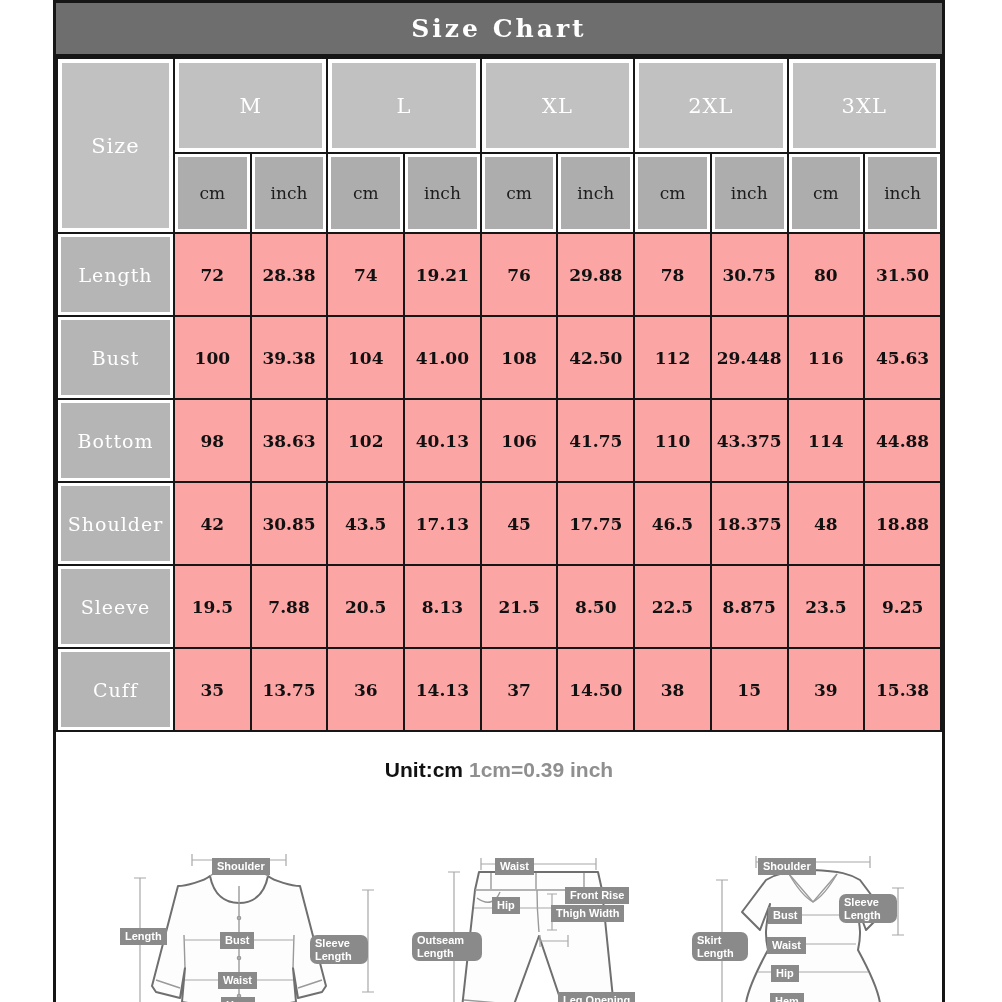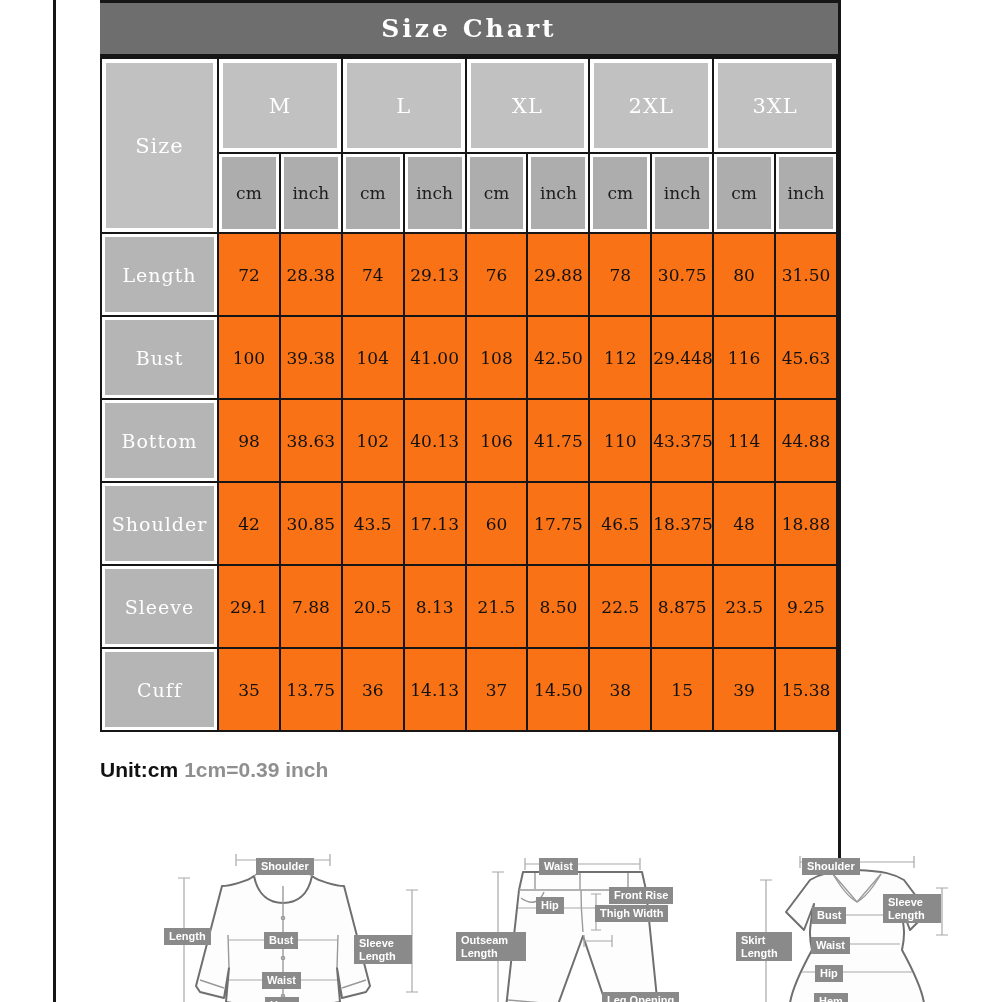--- a/index.html
+++ b/index.html
@@ -1,56 +1,56 @@
 <!DOCTYPE html>
 <html><head>
 <meta charset="utf-8">
 <style>
   html,body {margin:0; padding:0; background:#ffffff;}
   body {width:1002px; height:1002px; position:relative; font-family:"DejaVu Serif", serif;}
 
-  .frame {position:absolute; left:53px; top:0; width:788px; height:1002px;
+  .frame {position:absolute; left:53px; top:0; width:892px; height:1002px;
           border-left:3px solid #161616; border-right:3px solid #161616; box-sizing:border-box;
-          background:#ffffff;padding-left:44px;}
+          background:#ffffff;}
 
   .title-bar {height:57px; background:#6e6e6e; border-top:3px solid #161616; border-bottom:3px solid #161616;
               box-sizing:border-box; display:flex; align-items:center; justify-content:center;
               color:#ffffff; font-size:25px; letter-spacing:3px; font-weight:bold;}
 
   table.size-table {width:100%; border-collapse:collapse; table-layout:fixed;}
   .size-table th, .size-table td {border:2px solid #161616; text-align:center; vertical-align:middle;}
 
   th.size-head {background:#c1c1c1; background-clip:content-box; padding:4px;
                 color:#ffffff; font-size:21px; font-weight:normal; letter-spacing:2px;}
   tr.group-row th {height:85px; background:#c1c1c1; background-clip:content-box; padding:4px;
                    color:#ffffff; font-size:21px; font-weight:normal; letter-spacing:1px;}
   tr.unit-row th {height:72px; background:#adadad; background-clip:content-box; padding:3px;
                   color:#1c1c1c; font-size:17px; font-weight:normal;margin-left:36px;}
   tbody tr {height:83px;}
   tbody th.rowlabel {background:#b5b5b5; background-clip:content-box; padding:3px;
                      color:#ffffff; font-size:19px; font-weight:normal; letter-spacing:1px;}
-  tbody td {background:#f97316; color:#111111; font-size:17px;}
-
-  .notes {height:108px; box-sizing:border-box; padding-top:26px; text-align:left;
+  tbody td {background:#fca5a5; color:#111111; font-size:17px;font-weight:bold;}
+
+  .notes {height:108px; box-sizing:border-box; padding-top:26px; text-align:center;
           font-family:"Liberation Sans", sans-serif;}
   .note-line1 {font-size:21px; font-weight:bold; color:#111111;}
   .note-gray {color:#8f8f8f; margin-left:6px;}
   .note-line2 {font-size:21px; font-weight:bold; color:#111111; margin-top:2px;}
 
   .diagrams {position:relative; height:182px; width:100%;}
   .diagram {position:absolute; top:0; height:182px;}
   .diagram svg {position:absolute; left:0; top:0;}
   .d-shirt {left:58px;  width:300px;}
   .d-pants {left:350px; width:265px;}
   .d-top   {left:630px; width:255px;}
 
   .chip {position:absolute; background:#8a8a8a; color:#ffffff;
          font:bold 11px/1.15 "Liberation Sans", sans-serif;
          padding:2px 5px; white-space:nowrap; text-align:left;}
-  .chip.wrap {white-space:normal;}
+  .chip.wrap {white-space:normal;border-radius:7px;}
 
   .garment {fill:#fdfdfd; stroke:#6f6f6f; stroke-width:2; stroke-linejoin:round;}
   .detail  {fill:none; stroke:#9a9a9a; stroke-width:1.4;}
   .measure {fill:none; stroke:#a8a8a8; stroke-width:1.2;}
 </style>
 </head>
 <body>
 
 <div class="frame">
 
@@ -93,21 +93,21 @@
         <th>cm</th>
         <th>inch</th>
       </tr>
     </thead>
     <tbody id="table-body">
         <tr>
           <th class="rowlabel">Length</th>
           <td>72</td>
           <td>28.38</td>
           <td>74</td>
-          <td>29.13</td>
+          <td>19.21</td>
           <td>76</td>
           <td>29.88</td>
           <td>78</td>
           <td>30.75</td>
           <td>80</td>
           <td>31.50</td>
         </tr>
         <tr>
           <th class="rowlabel">Bust</th>
           <td>100</td>
@@ -133,30 +133,30 @@
           <td>43.375</td>
           <td>114</td>
           <td>44.88</td>
         </tr>
         <tr>
           <th class="rowlabel">Shoulder</th>
           <td>42</td>
           <td>30.85</td>
           <td>43.5</td>
           <td>17.13</td>
-          <td>60</td>
+          <td>45</td>
           <td>17.75</td>
           <td>46.5</td>
           <td>18.375</td>
           <td>48</td>
           <td>18.88</td>
         </tr>
         <tr>
           <th class="rowlabel">Sleeve</th>
-          <td>29.1</td>
+          <td>19.5</td>
           <td>7.88</td>
           <td>20.5</td>
           <td>8.13</td>
           <td>21.5</td>
           <td>8.50</td>
           <td>22.5</td>
           <td>8.875</td>
           <td>23.5</td>
           <td>9.25</td>
         </tr>

